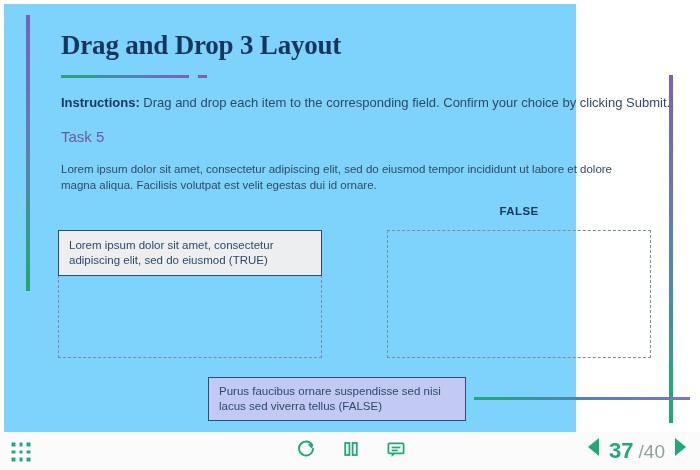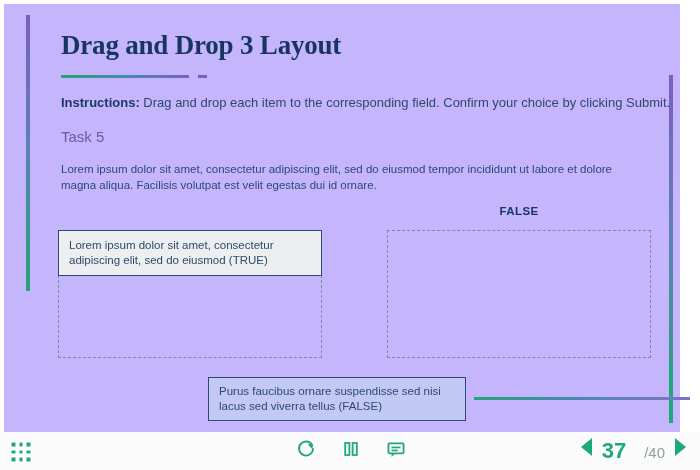--- a/index.html
+++ b/index.html
@@ -20,23 +20,23 @@
     width: 700px;
     height: 470px;
     background: #ffffff;
   }
 
   
   #stage {
     position: absolute;
     left: 4px;
     top: 4px;
-    width: 676px;
+    width: 572px;
     height: 428px;
-    background: #c4b5fd;
+    background: #7dd3fc;
   }
 
   
   .vbar {
     position: absolute;
     width: 4px;
     background: linear-gradient(to bottom, #7b5fc0 0%, #5f7fb5 45%, #23a676 100%);
   }
   #left-bar  { left: 22px;  top: 11px;  height: 276px; }
   #right-bar { left: 665px; top: 71px;  height: 348px; }
@@ -237,23 +237,23 @@
     border-top: 9px solid transparent;
     border-bottom: 9px solid transparent;
     border-left: 11px solid #1fa97a;
   }
   #page-current {
     font-size: 22px;
     font-weight: bold;
     color: #1fa97a;
   }
   #page-total {
-    font-size: 15px;
+    font-size: 19px;
     color: #8fa39b;
-    margin-left: 18px;
+    margin-left: 5px;
   }
   .pagenum-wrap {
     display: flex;
     align-items: baseline;
   }
 </style>
 </head>
 <body>
 
 <div id="slide">

